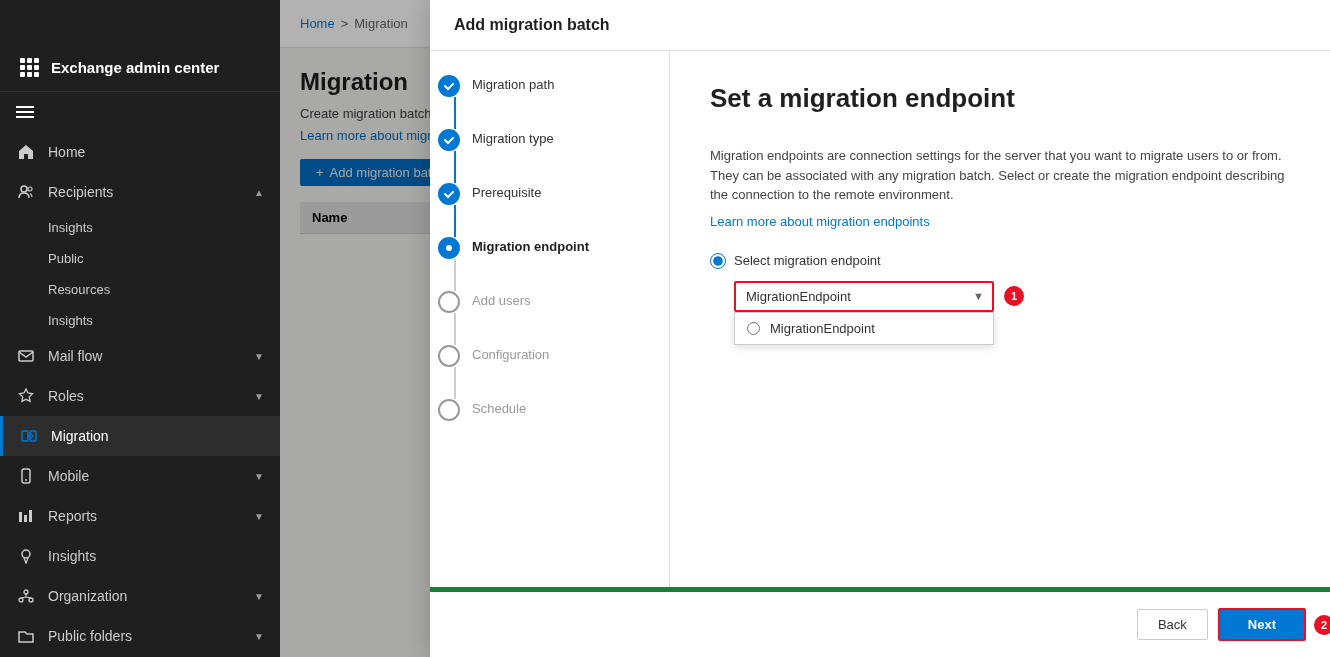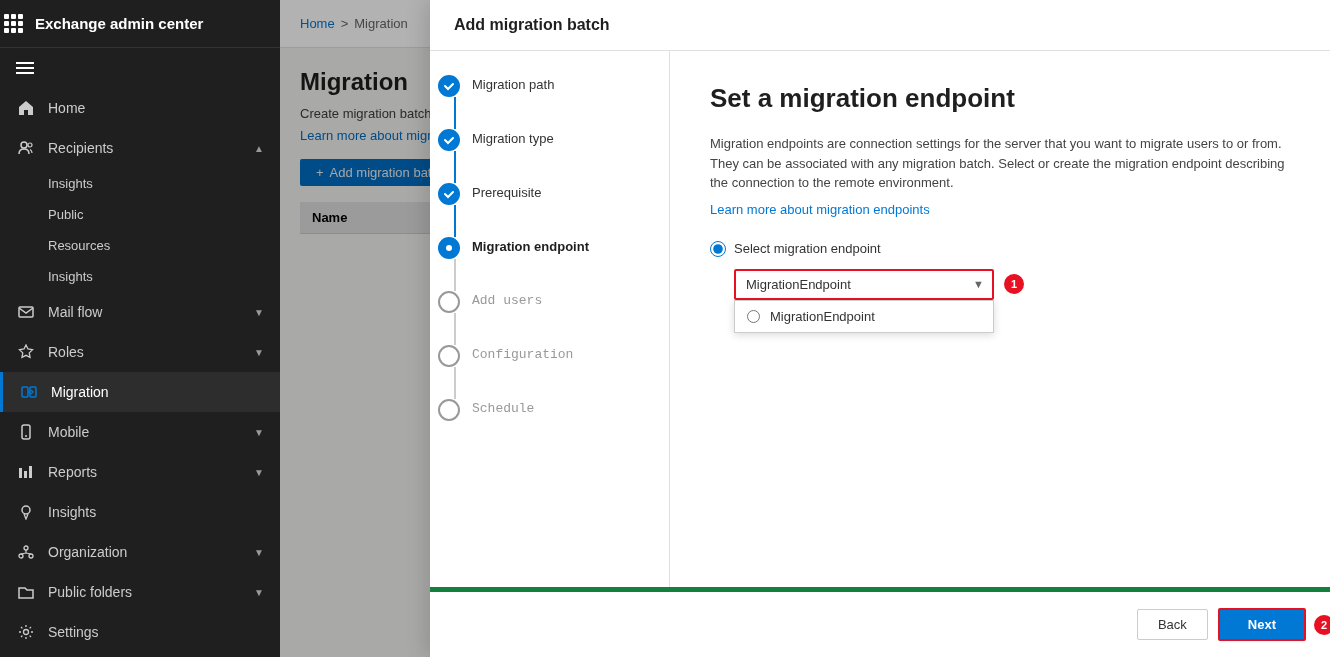--- a/index.html
+++ b/index.html
@@ -11,26 +11,27 @@
       background: #1f1f1f;
       color: #fff;
       display: flex;
       flex-direction: column;
       flex-shrink: 0;
       height: 657px;
       overflow: hidden;
     }
     .sidebar-header {
       background: #1f1f1f;
-      padding: 0 4px;
+      padding: 0 20px;
       height: 48px;
       display: flex;
       align-items: center;
       gap: 12px;
       border-bottom: 1px solid #333;
+      margin-top: 44px;
     }
     .app-grid-icon {
       display: grid;
       grid-template-columns: repeat(3,5px);
       grid-gap: 2px;
     }
     .app-grid-icon span {
       width: 5px; height: 5px;
       background: #fff;
       border-radius: 1px;
@@ -213,33 +214,33 @@
     .step-circle.inactive {
       border-color: #999;
       color: #999;
     }
     .step-label {
       font-size: 13px;
       color: #333;
       padding-top: 2px;
     }
     .step-label.active { font-weight: 700; color: #1f1f1f; }
-    .step-label.inactive { color: #999; font-family: Liberation Mono, monospace; }
+    .step-label.inactive { color: #999; }
 
     
     .wizard-content {
       flex: 1;
       padding: 32px 40px;
       overflow-y: auto;
     }
     .wizard-content-title {
       font-size: 26px;
       font-weight: 700;
       color: #1f1f1f;
-      margin-bottom: 20px;
+      margin-bottom: 32px;
     }
     .wizard-desc {
       font-size: 13px;
       color: #444;
       line-height: 1.5;
       margin-bottom: 8px;
     }
     .wizard-link { color: #0078d4; font-size: 13px; cursor: pointer; text-decoration: none; }
 
     .radio-group { margin-top: 24px; }

